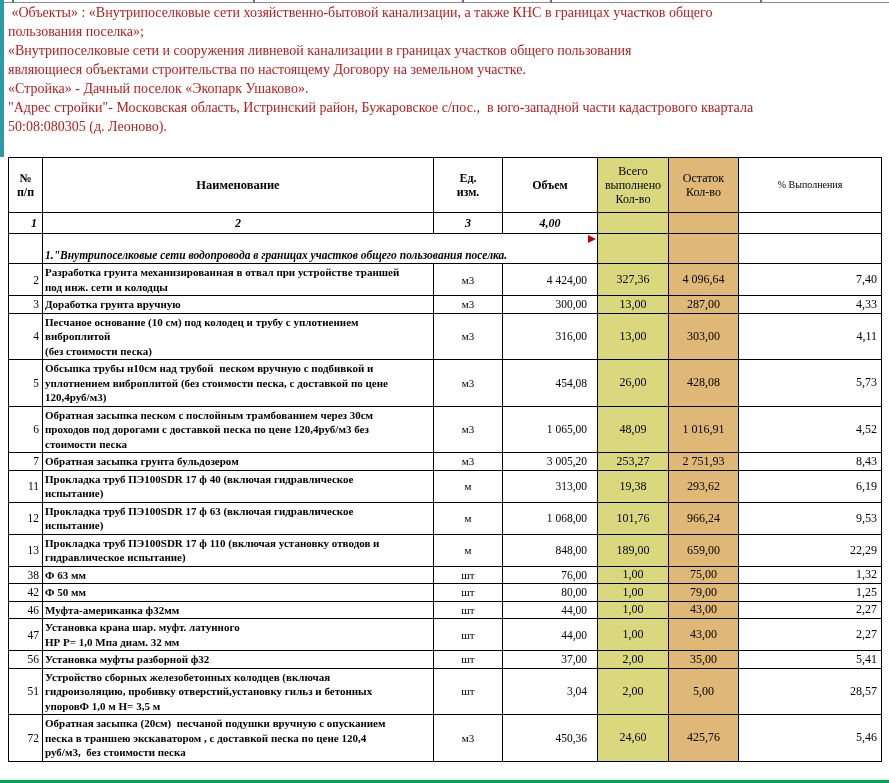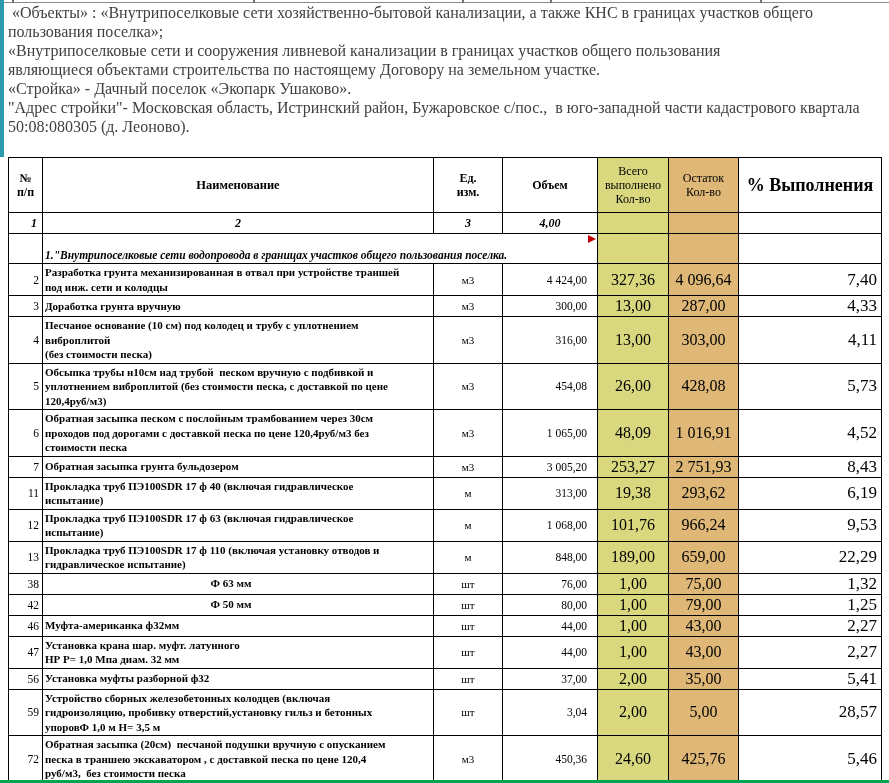--- a/index.html
+++ b/index.html
@@ -12,36 +12,36 @@
   
   .teal-strip{position:absolute;left:0;top:0;width:4px;height:157px;background:var(--c-strip,#2b9aab);}
   .top-gridline{position:absolute;left:0;top:2px;width:889px;height:1px;background:#8a8a8a;}
   .tick{position:absolute;top:0;width:2px;height:3px;background:#6f6f6f;}
   .green-line{position:absolute;left:0;bottom:0;width:889px;height:3px;background:var(--c-pageline,#00a651);z-index:5;}
   .red-arrow{position:absolute;left:588px;top:235px;width:0;height:0;z-index:4;
     border-top:4px solid transparent;border-bottom:4px solid transparent;border-left:8px solid #c00000;}
 
   
   .intro{position:absolute;left:8px;top:3px;width:872px;}
-  .intro-line{font-size:16px;line-height:19px;white-space:pre-wrap;color:#404040;}
+  .intro-line{font-size:14px;line-height:19px;white-space:pre-wrap;color:#b91c1c;}
 
   
   table.works{
     position:absolute;left:8px;top:157px;width:873px;
     border-collapse:collapse;table-layout:fixed;
     font-family:"Liberation Serif","DejaVu Serif",serif;
   }
   table.works td, table.works th{border:1px solid #000;padding:0;vertical-align:middle;overflow:hidden;}
 
   
   .header-row th{height:54px;text-align:center;font-weight:bold;font-size:12px;line-height:14px;white-space:pre-line;background:#fff;}
   .header-row th.h-name{font-size:12.5px;}
   .header-row th.h-done{background:var(--c-done,#d9d87e);font-weight:normal;font-size:12px;margin-top:44px;}
   .header-row th.h-remain{background:var(--c-remain,#dfb877);font-weight:normal;font-size:12px;}
-  .header-row th.h-percent{font-weight:bold;font-size:18px;}
+  .header-row th.h-percent{font-weight:normal;font-size:10px;}
 
   
   .numbering-row td{height:20px;font-weight:bold;font-style:italic;font-size:12px;}
   .numbering-row .n-num{text-align:right;padding-right:5px;}
   .numbering-row .n-name,.numbering-row .n-unit,.numbering-row .n-volume{text-align:center;}
 
   
   .section-row td{height:27px;}
   .section-row .section-title{
     font-weight:bold;font-style:italic;font-size:11.5px;vertical-align:bottom;
@@ -49,25 +49,25 @@
   }
 
   
   .cell-done{background:var(--c-done,#d9d87e);}
   .cell-remain{background:var(--c-remain,#dfb877);}
 
   
   .data-row td{font-size:11px;}
   .data-row .c-num{text-align:right;padding:1px 3px 1px 0;font-size:11.5px;}
   .data-row .c-name{text-align:left;padding:1px 2px;white-space:pre-wrap;line-height:14.5px;font-weight:bold;}
-  .data-row .c-name.align-right{text-align:center;padding-right:16px;}
+  .data-row .c-name.align-right{text-align:left;padding-right:16px;}
   .data-row .c-unit{text-align:center;font-size:11px;}
   .data-row .c-volume{text-align:right;padding-right:10px;font-size:11.5px;}
-  .data-row .c-done,.data-row .c-remain{text-align:center;font-size:16px;}
-  .data-row .c-percent{text-align:right;padding-right:4px;font-size:17px;padding-left:25px;}
+  .data-row .c-done,.data-row .c-remain{text-align:center;font-size:12px;}
+  .data-row .c-percent{text-align:right;padding-right:4px;font-size:12px;padding-left:25px;}
 </style>
 </head>
 <body>
 
 <div class="sheet">
 
   <div class="top-gridline"></div>
   <span class="tick" style="left:12px"></span>
   <span class="tick" style="left:253px"></span>
   <span class="tick" style="left:462px"></span>
@@ -276,21 +276,21 @@
       <td class="c-num">56</td>
       <td class="c-name">Установка муфты разборной ф32</td>
       <td class="c-unit">шт</td>
       <td class="c-volume">37,00</td>
       <td class="c-done cell-done">2,00</td>
       <td class="c-remain cell-remain">35,00</td>
       <td class="c-percent">5,41</td>
     </tr>
 
     <tr class="data-row">
-      <td class="c-num">59</td>
+      <td class="c-num">51</td>
       <td class="c-name">Устройство сборных железобетонных колодцев (включая
 гидроизоляцию, пробивку отверстий,установку гильз и бетонных
 упоровФ 1,0 м Н= 3,5 м</td>
       <td class="c-unit">шт</td>
       <td class="c-volume">3,04</td>
       <td class="c-done cell-done">2,00</td>
       <td class="c-remain cell-remain">5,00</td>
       <td class="c-percent">28,57</td>
     </tr>
 

